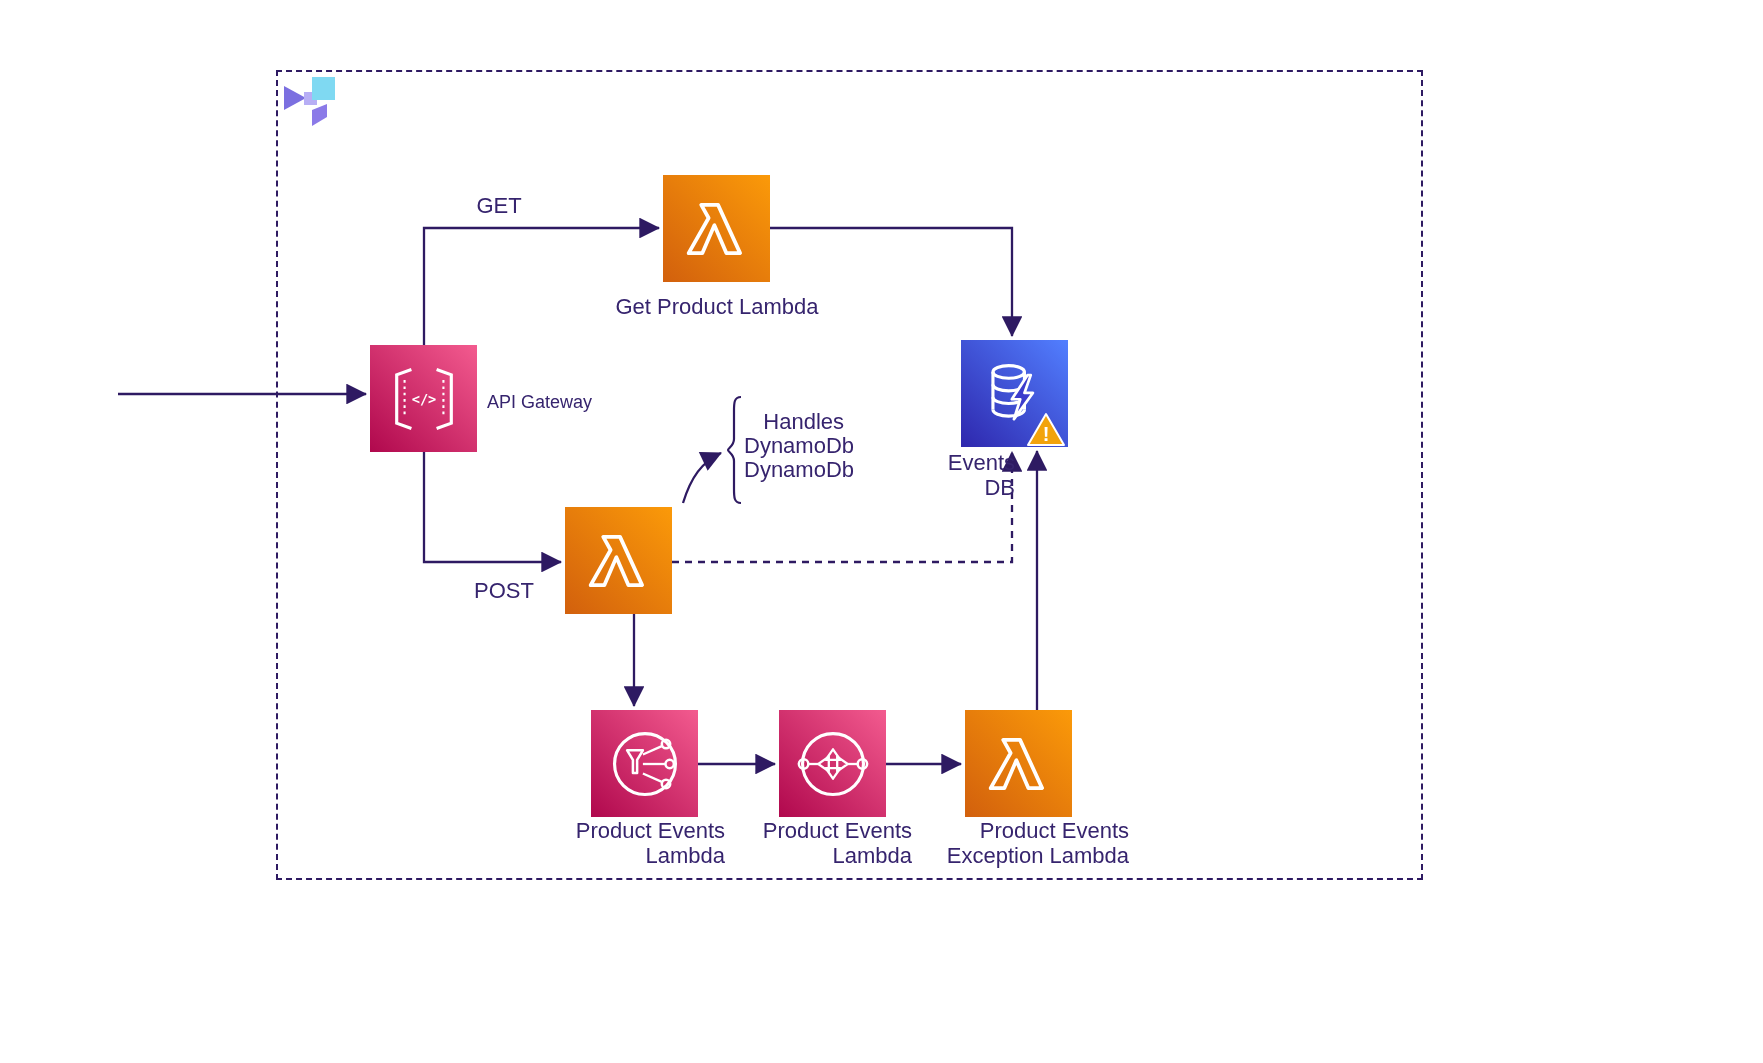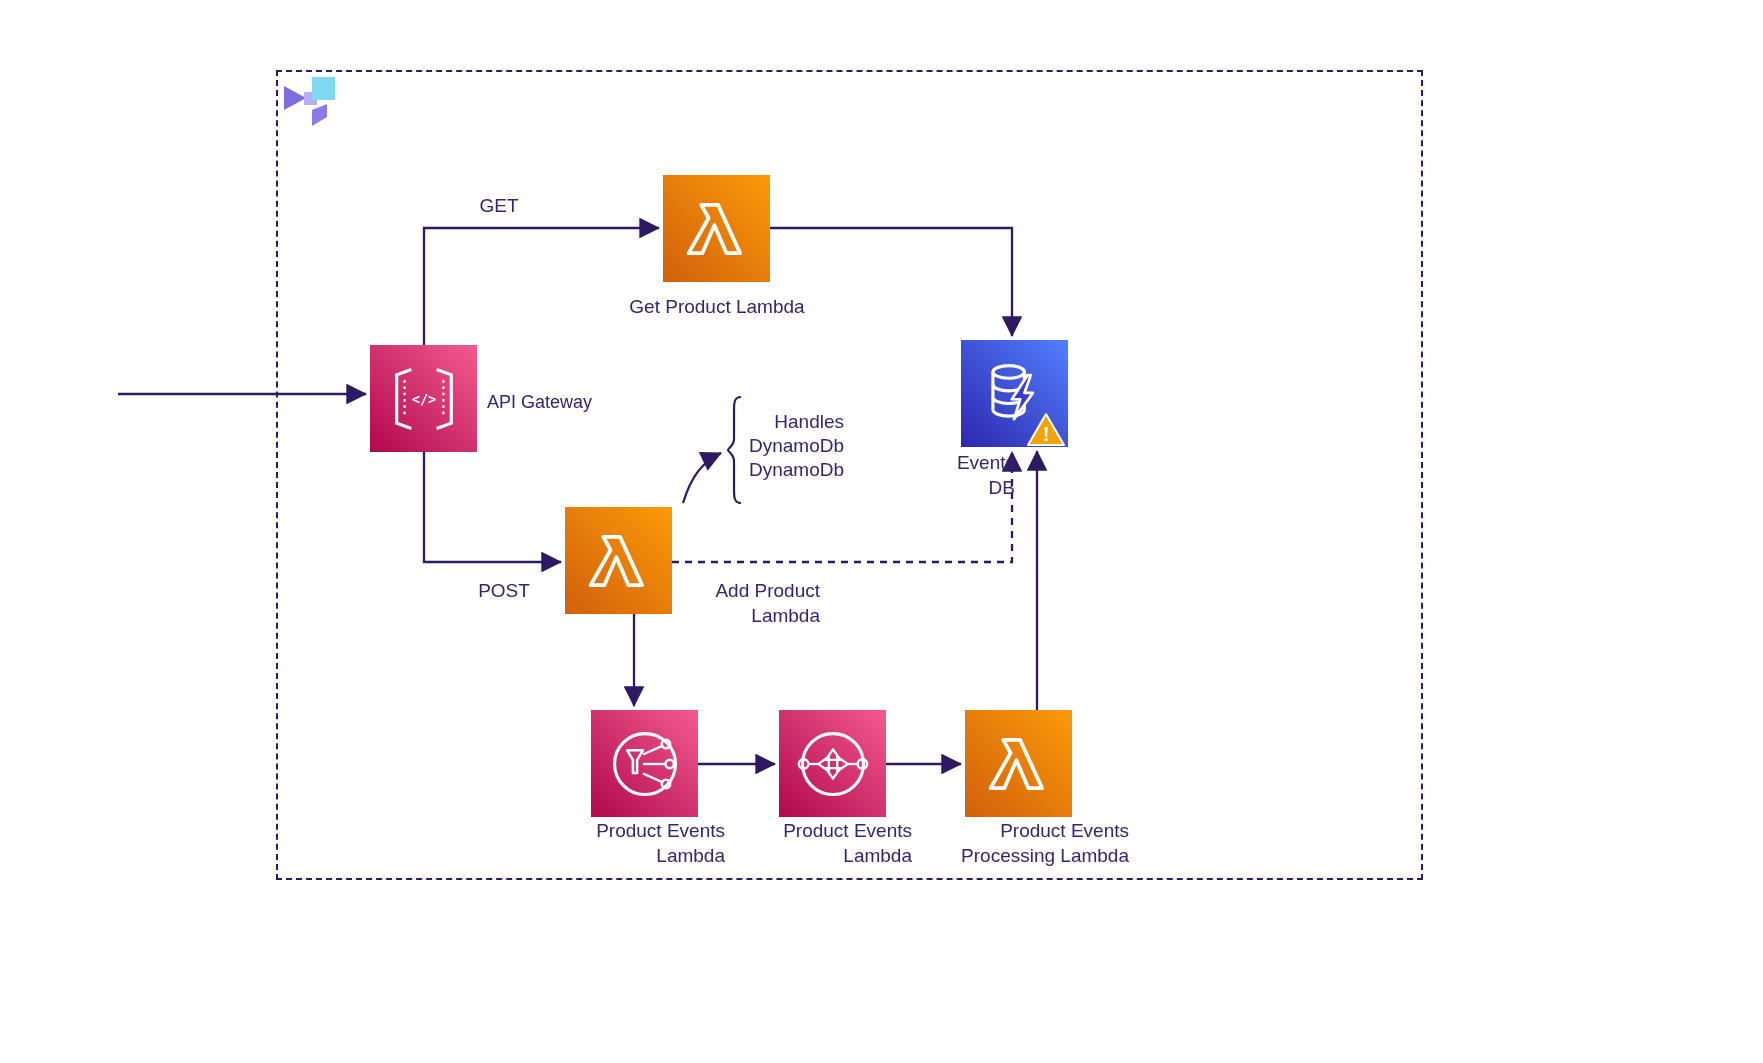--- a/index.html
+++ b/index.html
@@ -14,21 +14,21 @@
           font-family:"Liberation Sans",sans-serif;overflow:hidden;}
   .boundary{position:absolute;left:276px;top:70px;width:1143px;height:806px;
             border:2px dashed var(--border);}
   svg.edges{position:absolute;left:0;top:0;}
   path.e{fill:none;stroke:var(--arrow);stroke-width:2.3;}
   path.dashed{stroke-dasharray:7 6;}
   .node{position:absolute;width:107px;height:107px;display:flex;align-items:center;justify-content:center;}
   .node.pink{background:linear-gradient(45deg,var(--pink-from),var(--pink-to));}
   .node.orange{background:linear-gradient(45deg,var(--orange-from),var(--orange-to));}
   .node.blue{background:linear-gradient(45deg,var(--blue-from),var(--blue-to));}
-  .lbl{position:absolute;color:var(--text);font-size:19px;line-height:25px;}
+  .lbl{position:absolute;color:var(--text);font-size:22px;line-height:25px;}
   .center{text-align:center;}
   .lbl span{display:block;text-align:right;}
   .badge{position:absolute;left:1026px;top:412px;}
   .brace{position:absolute;left:726px;top:395px;}
   .logo{position:absolute;left:282px;top:74px;}
 </style>
 </head>
 <body>
 
 <div id="canvas">
@@ -96,24 +96,20 @@
   <div class="lbl center" style="left:875px;top:450px;width:140px;">
     <span>Events</span>
     <span>DB</span>
   </div>
 
   <div class="node orange" style="left:565px;top:507px;">
     <svg width="84" height="84" viewBox="0 0 80 80">
       <path d="M25,17 H41 L62,63 H49 L37.5,36.5 L26,63 H13 L32,29.5 Z" fill="none" stroke="#fff" stroke-width="3.6" stroke-linejoin="round"></path>
     </svg>
   </div>
-  <div class="lbl center" style="left:660px;top:578px;width:160px;">
-    <span>Add Product</span>
-    <span>Lambda</span>
-  </div>
 
   <svg class="brace" width="18" height="110" viewBox="0 0 18 110">
     <path d="M15,2 C8,2 8,8 8,16 L8,44 C8,51 2,53 2,55 C2,57 8,59 8,66 L8,94 C8,102 8,108 15,108" fill="none" stroke="#2e1a62" stroke-width="2.2"></path>
   </svg>
   <div class="lbl center" style="left:744px;top:410px;width:100px;line-height:24px;">
     <span>Handles</span>
     <span>DynamoDb</span>
     <span>DynamoDb</span>
   </div>
 
@@ -152,19 +148,19 @@
     <span>Lambda</span>
   </div>
 
   <div class="node orange" style="left:965px;top:710px;">
     <svg width="84" height="84" viewBox="0 0 80 80">
       <path d="M25,17 H41 L62,63 H49 L37.5,36.5 L26,63 H13 L32,29.5 Z" fill="none" stroke="#fff" stroke-width="3.6" stroke-linejoin="round"></path>
     </svg>
   </div>
   <div class="lbl center" style="left:909px;top:818px;width:220px;">
     <span>Product Events</span>
-    <span>Processing Lambda</span>
+    <span>Exception Lambda</span>
   </div>
 
   <div class="lbl center" style="left:469px;top:193px;width:60px;">GET</div>
   <div class="lbl center" style="left:471px;top:578px;width:66px;">POST</div>
 
 </div>
 
 </body></html>

